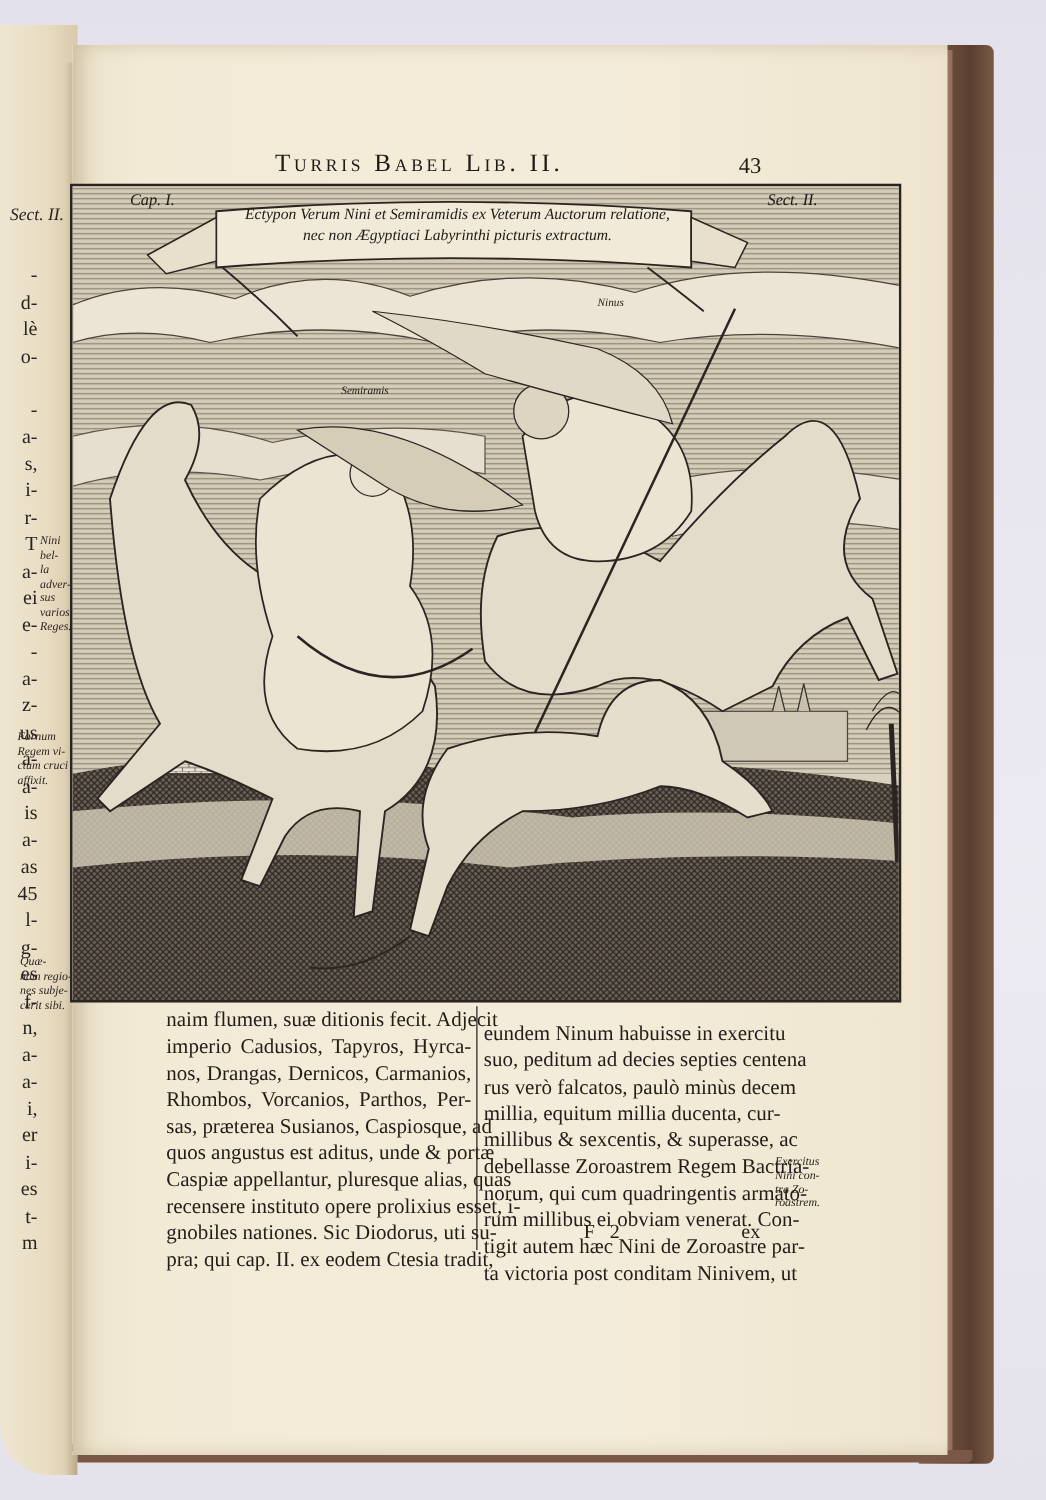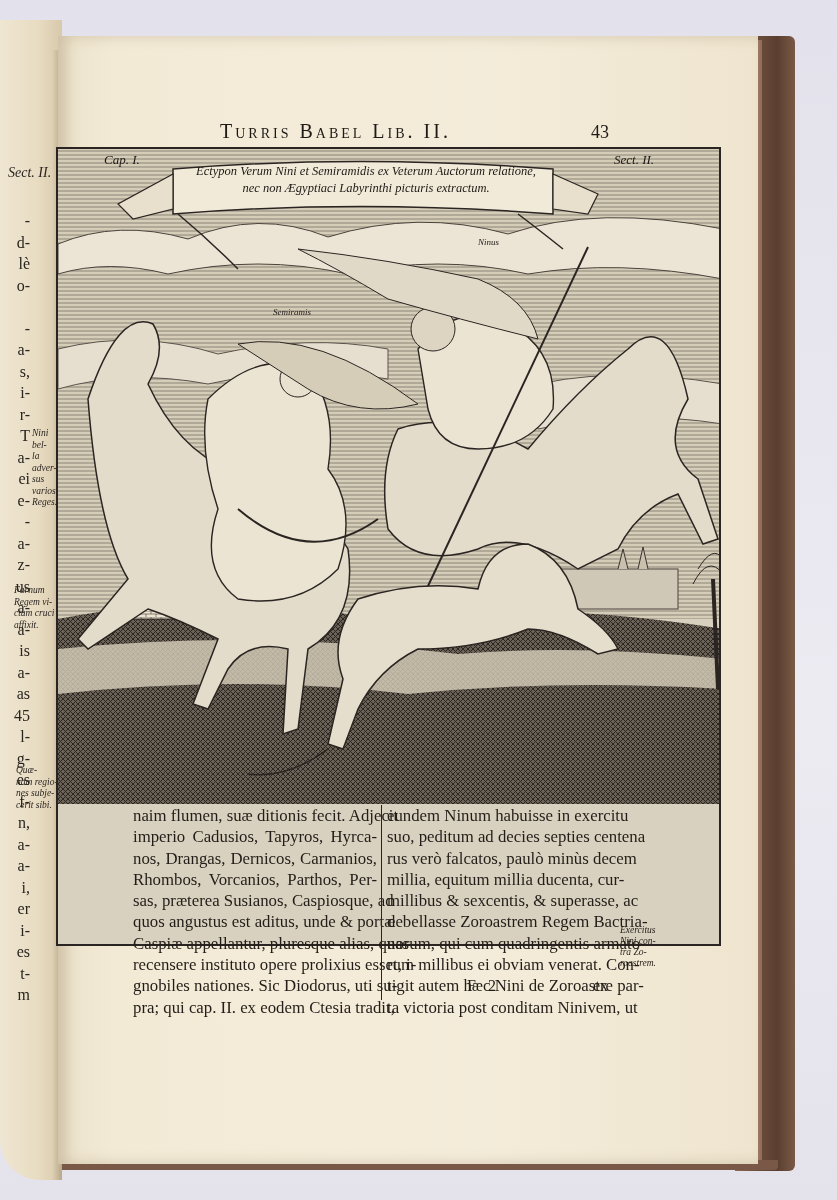--- a/index.html
+++ b/index.html
@@ -11,30 +11,30 @@
   .cover-bottom{position:absolute;left:58px;top:1160px;width:720px;height:10px;background:#7a5848;border-radius:0 0 4px 4px;}
   
   .left-page{position:absolute;left:0;top:20px;width:62px;height:1160px;background:linear-gradient(90deg,#efe6d2 0%,#e8dcc2 60%,#d8c9ab 100%);border-radius:0 0 0 40px;overflow:hidden;}
   .left-page-gutter{position:absolute;left:52px;top:30px;width:10px;height:1140px;background:linear-gradient(90deg,rgba(0,0,0,0) 0%,rgba(90,70,40,.25) 100%);}
   .spine-tick{position:absolute;left:58px;top:1155px;width:18px;height:6px;background:#2f6e63;}
   
   .page{position:absolute;left:58px;top:36px;width:700px;height:1128px;background:linear-gradient(90deg,#ece2ca 0%,#f3ead6 8%,#f4ecda 60%,#efe5cf 100%);box-shadow:inset 8px 0 14px rgba(120,95,60,.25);}
   .header{position:absolute;left:220px;top:120px;font-size:20px;letter-spacing:3px;color:#1e1a16;font-variant:small-caps;text-align:center;}
   .folio{position:absolute;left:591px;top:122px;font-size:18px;color:#1e1a16;}
   
-  .plate{position:absolute;left:56px;top:147px;width:665px;height:799px;border:2px solid #2a2522;box-sizing:border-box;overflow:hidden;background:#d9d1bf;}
+  .plate{position:absolute;left:56px;top:147px;width:665px;height:655px;border:2px solid #2a2522;box-sizing:border-box;overflow:hidden;background:#d9d1bf;}
   .plate svg{position:absolute;left:0;top:0;}
   .cap{position:absolute;left:46px;top:3px;font-style:italic;font-size:13px;color:#1d1915;}
   .sect-right{position:absolute;left:556px;top:3px;font-style:italic;font-size:13px;color:#1d1915;}
   .banner-text{position:absolute;left:128px;top:14px;width:360px;font-style:italic;font-size:12.5px;line-height:17px;color:#1d1915;text-align:center;}
   .lbl{position:absolute;font-style:italic;font-size:9px;color:#1d1915;}
   
   .col{position:absolute;top:805px;font-size:16.8px;line-height:21.3px;color:#221d18;text-align:justify;}
   .col-left{left:133px;width:244px;}
-  .col-right{left:387px;width:226px;}
+  .col-right{left:387px;width:226px;margin-top:11px;}
   .col-rule{position:absolute;left:381px;top:805px;width:1px;height:195px;background:#2a2420;}
   .col p{margin:0;white-space:nowrap;text-align-last:justify;}
   .sig{position:absolute;left:467px;top:977px;font-size:16px;color:#221d18;letter-spacing:4px;}
   .catch{position:absolute;left:593px;top:977px;font-size:16px;color:#221d18;}
   .marg-right{position:absolute;left:620px;top:925px;font-size:9.5px;line-height:11px;color:#221d18;font-style:italic;}
   
   .lp-sect{position:absolute;left:8px;top:145px;font-style:italic;font-size:14px;color:#2a2420;}
   .lp-frag{position:absolute;left:0;width:30px;font-size:16px;line-height:21px;color:#2a2420;text-align:right;}
   .lp-marg{position:absolute;left:12px;font-size:9.5px;line-height:11.5px;color:#2a2420;font-style:italic;}
 </style>

